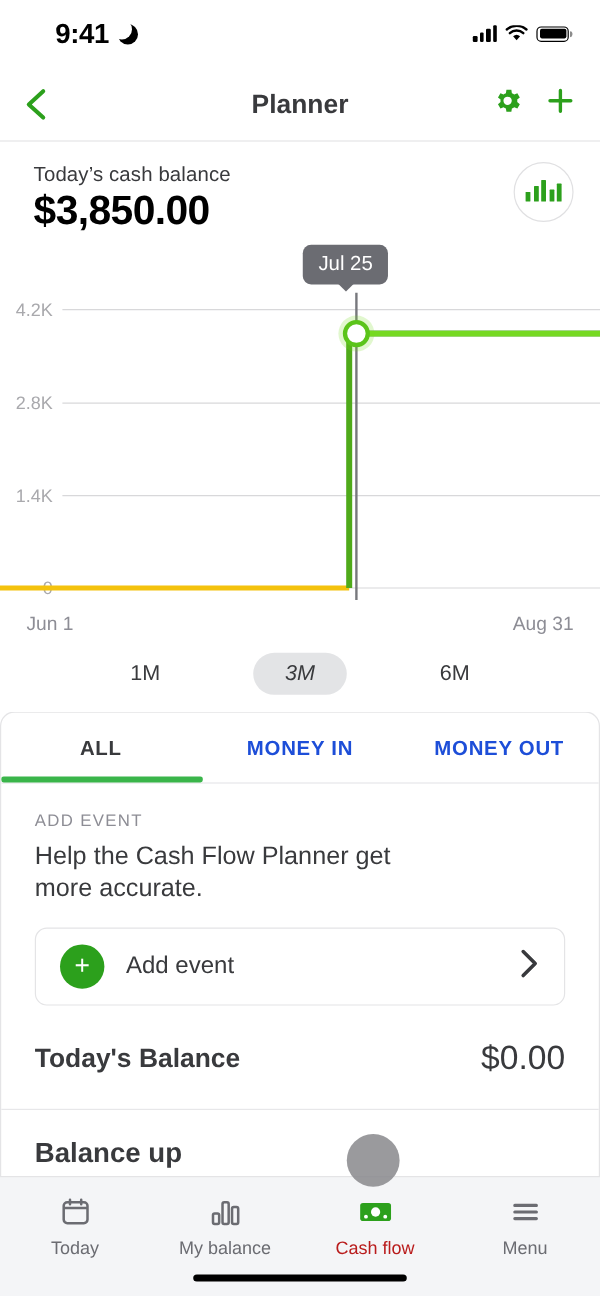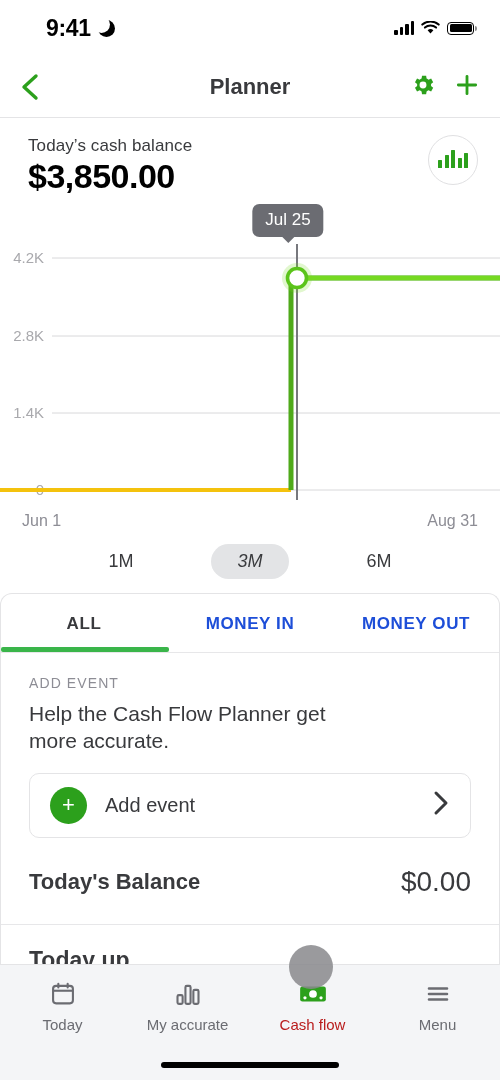--- a/index.html
+++ b/index.html
@@ -156,21 +156,21 @@
   }
   .row-balance-label { font-size:22px; font-weight:bold; color:#393a3d; }
   .row-balance-value { font-size:28px; color:#393a3d; }
   .coming-up {
     padding:22px 28px 0 28px; font-size:23px;
     font-weight:bold; color:#393a3d;
   }
 
   
   .bottom-nav {
-    position:absolute; left:0; bottom:0; width:500px; height:116px;
+    position:absolute; left:0; bottom:0; width:500px; height:100px;
     background:#f4f5f7; border-top:1px solid #e4e4e6;
     display:flex; align-items:flex-start; padding-top:14px;
   }
   .nav-item {
     flex:1; display:flex; flex-direction:column;
     align-items:center; gap:7px; cursor:pointer;
   }
   .nav-label { font-size:15px; color:#6b6c72; }
   .nav-item.active .nav-label { color:#b91c1c; }
   .nav-icon { height:30px; display:flex; align-items:center; }
@@ -303,21 +303,21 @@
         </svg>
       </span>
     </div>
   </div>
 
   <div class="row-balance">
     <span class="row-balance-label">Today's Balance</span>
     <span class="row-balance-value">$0.00</span>
   </div>
 
-  <div class="coming-up">Today up</div>
+  <div class="coming-up">Balance up</div>
 </div>
 
 <div class="bottom-nav">
   <div class="nav-item">
     <span class="nav-icon">
       <svg width="28" height="28" viewBox="0 0 24 24">
         <rect x="3.5" y="5" width="17" height="15" rx="2.6" fill="none" stroke="#6b6c72" stroke-width="1.8"></rect>
         <path d="M3.5 9.2 H20.5" stroke="#6b6c72" stroke-width="1.8"></path>
         <path d="M8 3.3 V6.4 M16 3.3 V6.4" stroke="#6b6c72" stroke-width="1.8" stroke-linecap="round"></path>
       </svg>
@@ -326,21 +326,21 @@
   </div>
 
   <div class="nav-item">
     <span class="nav-icon">
       <svg width="28" height="28" viewBox="0 0 24 24">
         <rect x="3" y="13" width="4.4" height="7.5" rx="1.2" fill="none" stroke="#6b6c72" stroke-width="1.8"></rect>
         <rect x="9.8" y="5" width="4.4" height="15.5" rx="1.2" fill="none" stroke="#6b6c72" stroke-width="1.8"></rect>
         <rect x="16.6" y="8.5" width="4.4" height="12" rx="1.2" fill="none" stroke="#6b6c72" stroke-width="1.8"></rect>
       </svg>
     </span>
-    <span class="nav-label">My accurate</span>
+    <span class="nav-label">My balance</span>
   </div>
 
   <div class="nav-item active">
     <span class="nav-icon">
       <svg width="30" height="28" viewBox="0 0 28 24">
         <rect x="2" y="5" width="24" height="14" rx="2.2" fill="#2ca01c"></rect>
         <circle cx="14" cy="12" r="3.6" fill="#ffffff"></circle>
         <circle cx="6.5" cy="15.6" r="1.5" fill="#ffffff"></circle>
         <circle cx="21.5" cy="15.6" r="1.5" fill="#ffffff"></circle>
       </svg>

